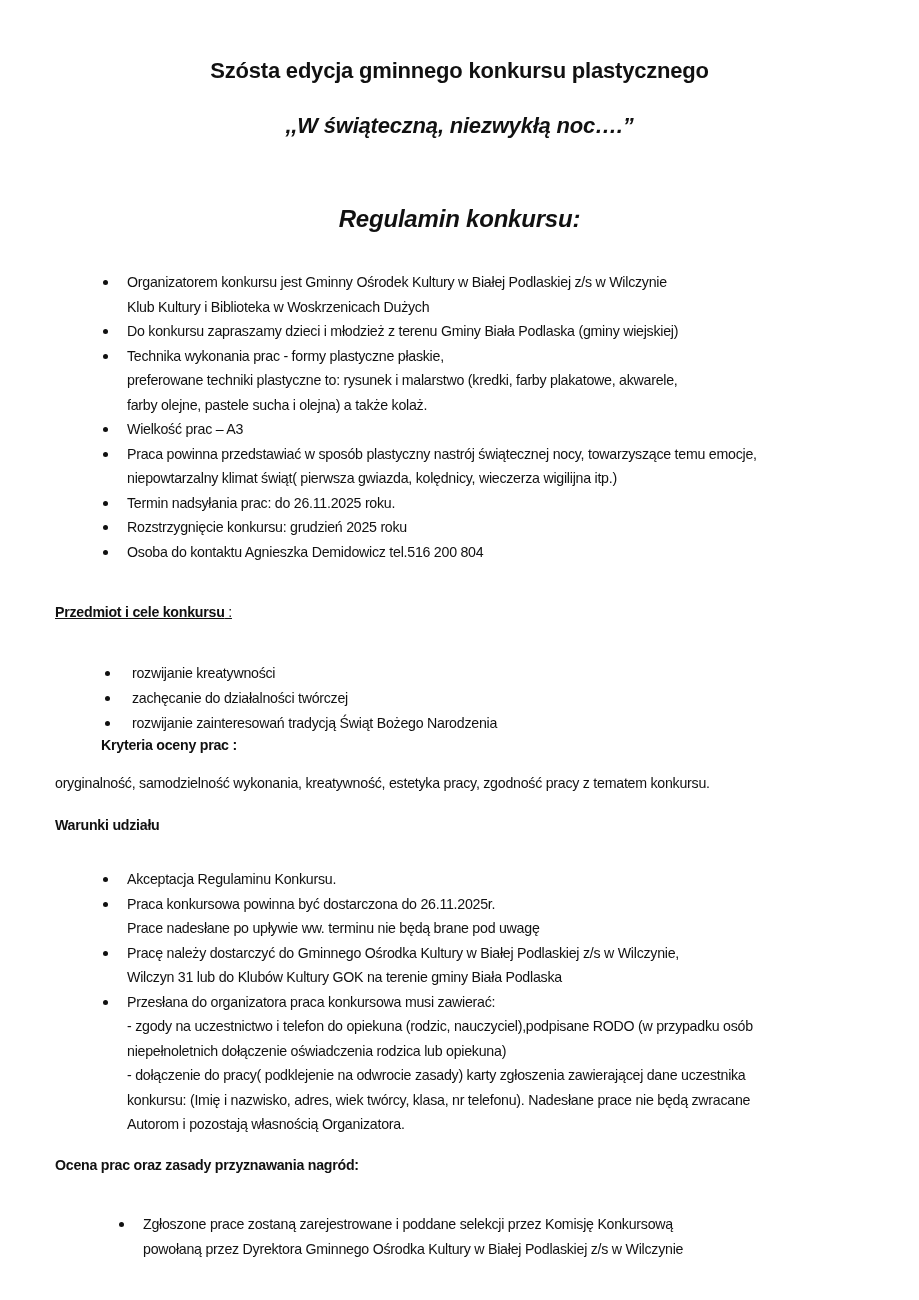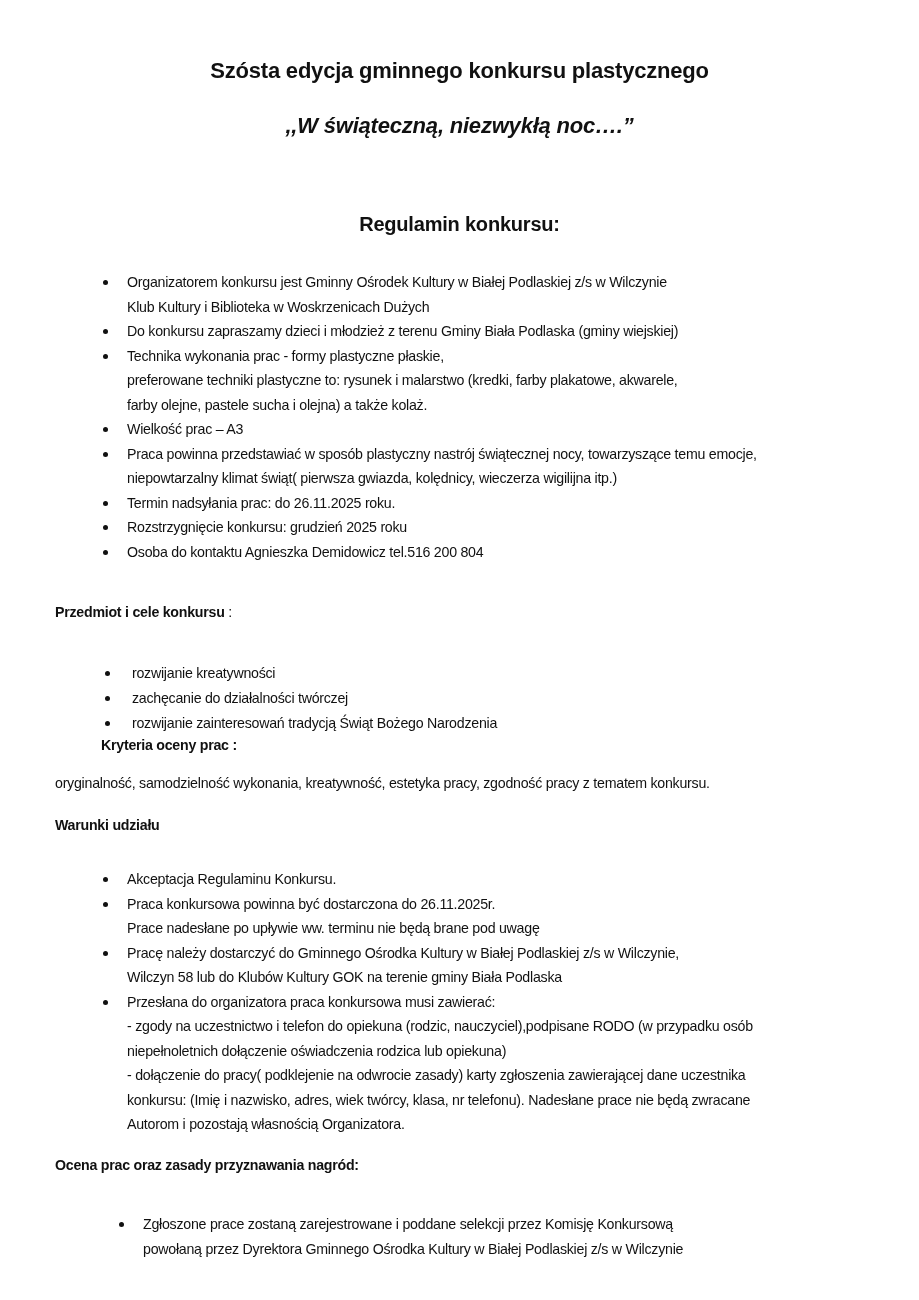--- a/index.html
+++ b/index.html
@@ -26,21 +26,21 @@
       position: absolute;
       left: 0;
       width: 919px;
       text-align: center;
       font-weight: bold;
       font-size: 22px;
       letter-spacing: -0.2px;
     }
     .title-main { top: 58px; }
     .title-sub { top: 113px; font-style: italic; font-size: 22px; }
-    .title-reg { top: 213px; font-size: 20px; }
+    .title-reg { top: 205px; font-size: 24px; font-style: italic; }
 
     .list {
       position: absolute;
       left: 0;
       margin: 16px;
       padding: 0;
       list-style: none;
       font-size: 14.2px;
       line-height: 24.5px;
       letter-spacing: -0.25px;
@@ -71,21 +71,21 @@
     .list-prize { top: 1196px; padding-left: 16px; }
 
     .heading {
       position: absolute;
       left: 55px;
       font-size: 14.2px;
       font-weight: bold;
       letter-spacing: -0.25px;
     }
     .heading .normal { font-weight: normal; }
-    .h-goals { top: 604px; }
+    .h-goals { top: 604px; text-decoration: underline; }
     .h-criteria { top: 737px; margin-left: 46px; }
     .h-cond { top: 817px; }
     .h-prize { top: 1157px; }
 
     .para {
       position: absolute;
       left: 55px;
       top: 775px;
       font-size: 14.2px;
       letter-spacing: -0.25px;
@@ -168,21 +168,21 @@
       <span class="line">Akceptacja Regulaminu Konkursu.</span>
     </li>
     <li>
       <span class="bullet"></span>
       <span class="line">Praca konkursowa powinna być dostarczona do 26.11.2025r.</span>
       <span class="line">Prace nadesłane po upływie ww. terminu nie będą brane pod uwagę</span>
     </li>
     <li>
       <span class="bullet"></span>
       <span class="line">Pracę należy dostarczyć do Gminnego Ośrodka Kultury w Białej Podlaskiej z/s w Wilczynie,</span>
-      <span class="line">Wilczyn 58 lub do Klubów Kultury GOK na terenie gminy Biała Podlaska</span>
+      <span class="line">Wilczyn 31 lub do Klubów Kultury GOK na terenie gminy Biała Podlaska</span>
     </li>
     <li>
       <span class="bullet"></span>
       <span class="line">Przesłana do organizatora praca konkursowa musi zawierać:</span>
       <span class="line">-  zgody na uczestnictwo i telefon do opiekuna (rodzic, nauczyciel),podpisane RODO (w przypadku osób</span>
       <span class="line">niepełnoletnich  dołączenie oświadczenia rodzica lub opiekuna)</span>
       <span class="line"> - dołączenie do pracy( podklejenie na odwrocie zasady) karty zgłoszenia zawierającej dane uczestnika</span>
       <span class="line">konkursu:  (Imię i nazwisko, adres, wiek twórcy, klasa, nr telefonu). Nadesłane prace nie będą zwracane</span>
       <span class="line">Autorom i pozostają własnością Organizatora.</span>
     </li>

